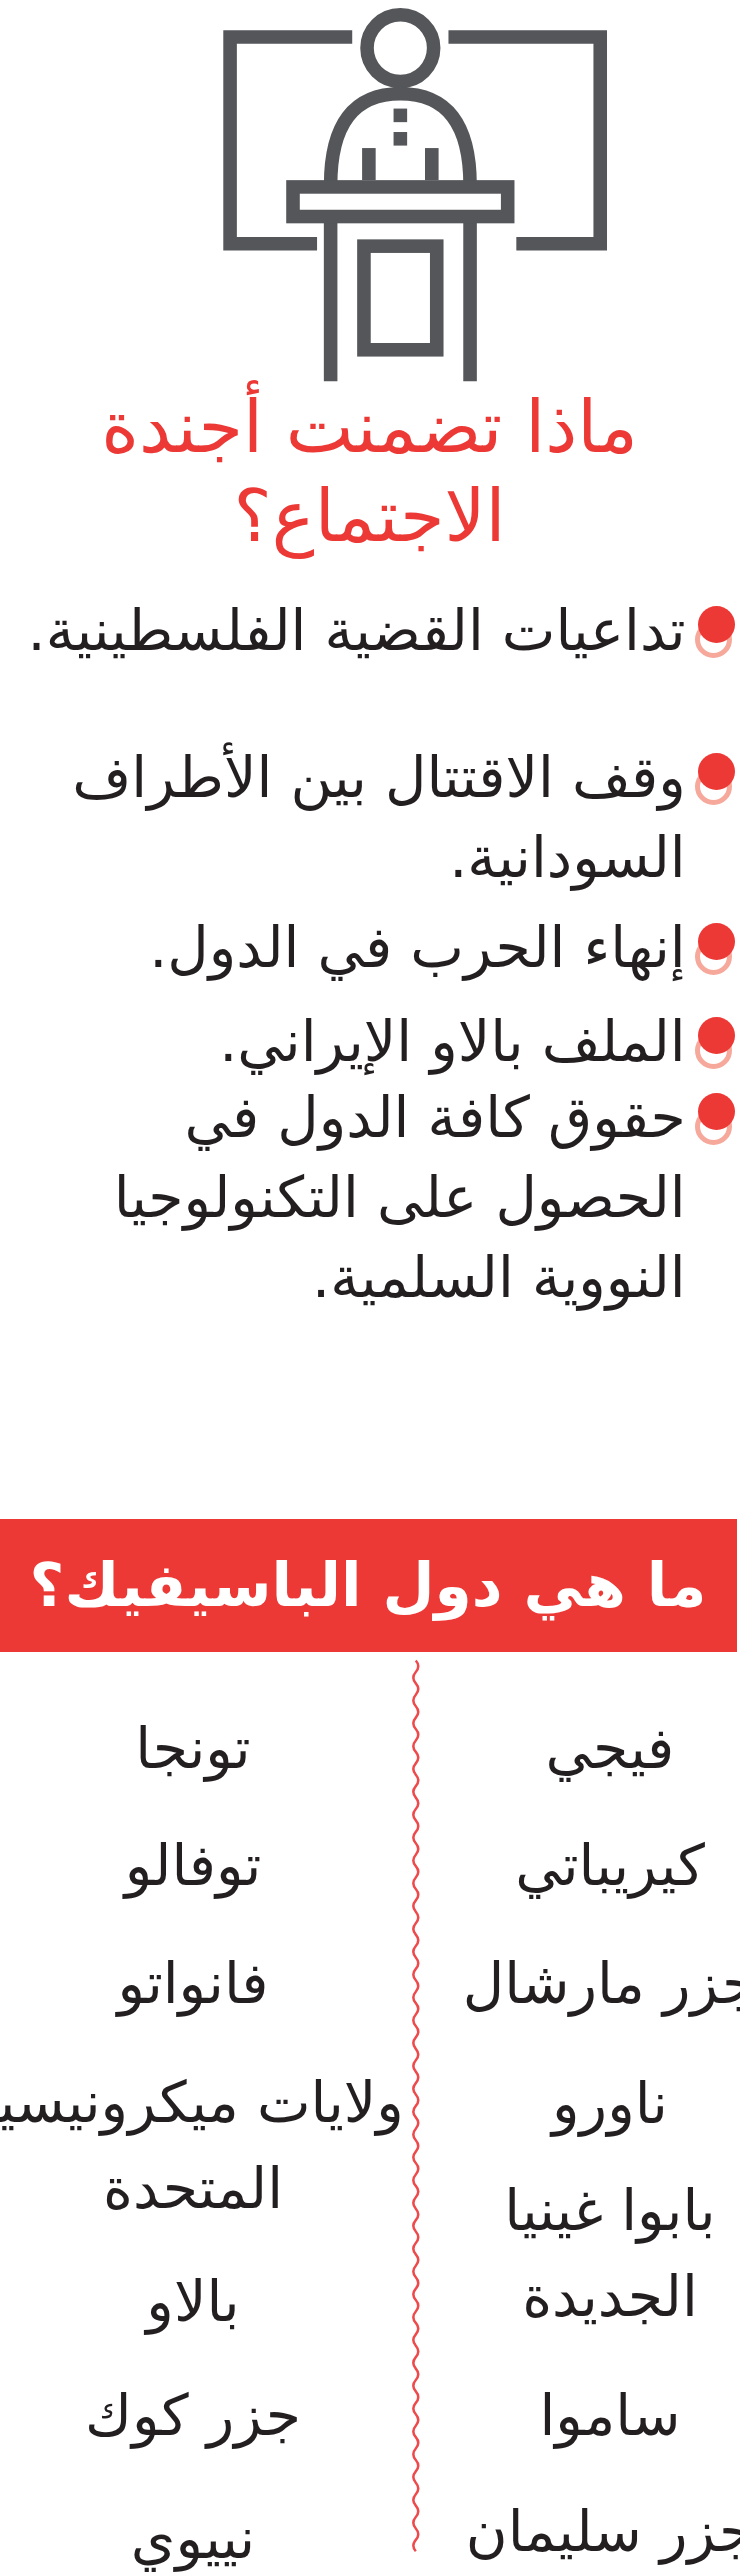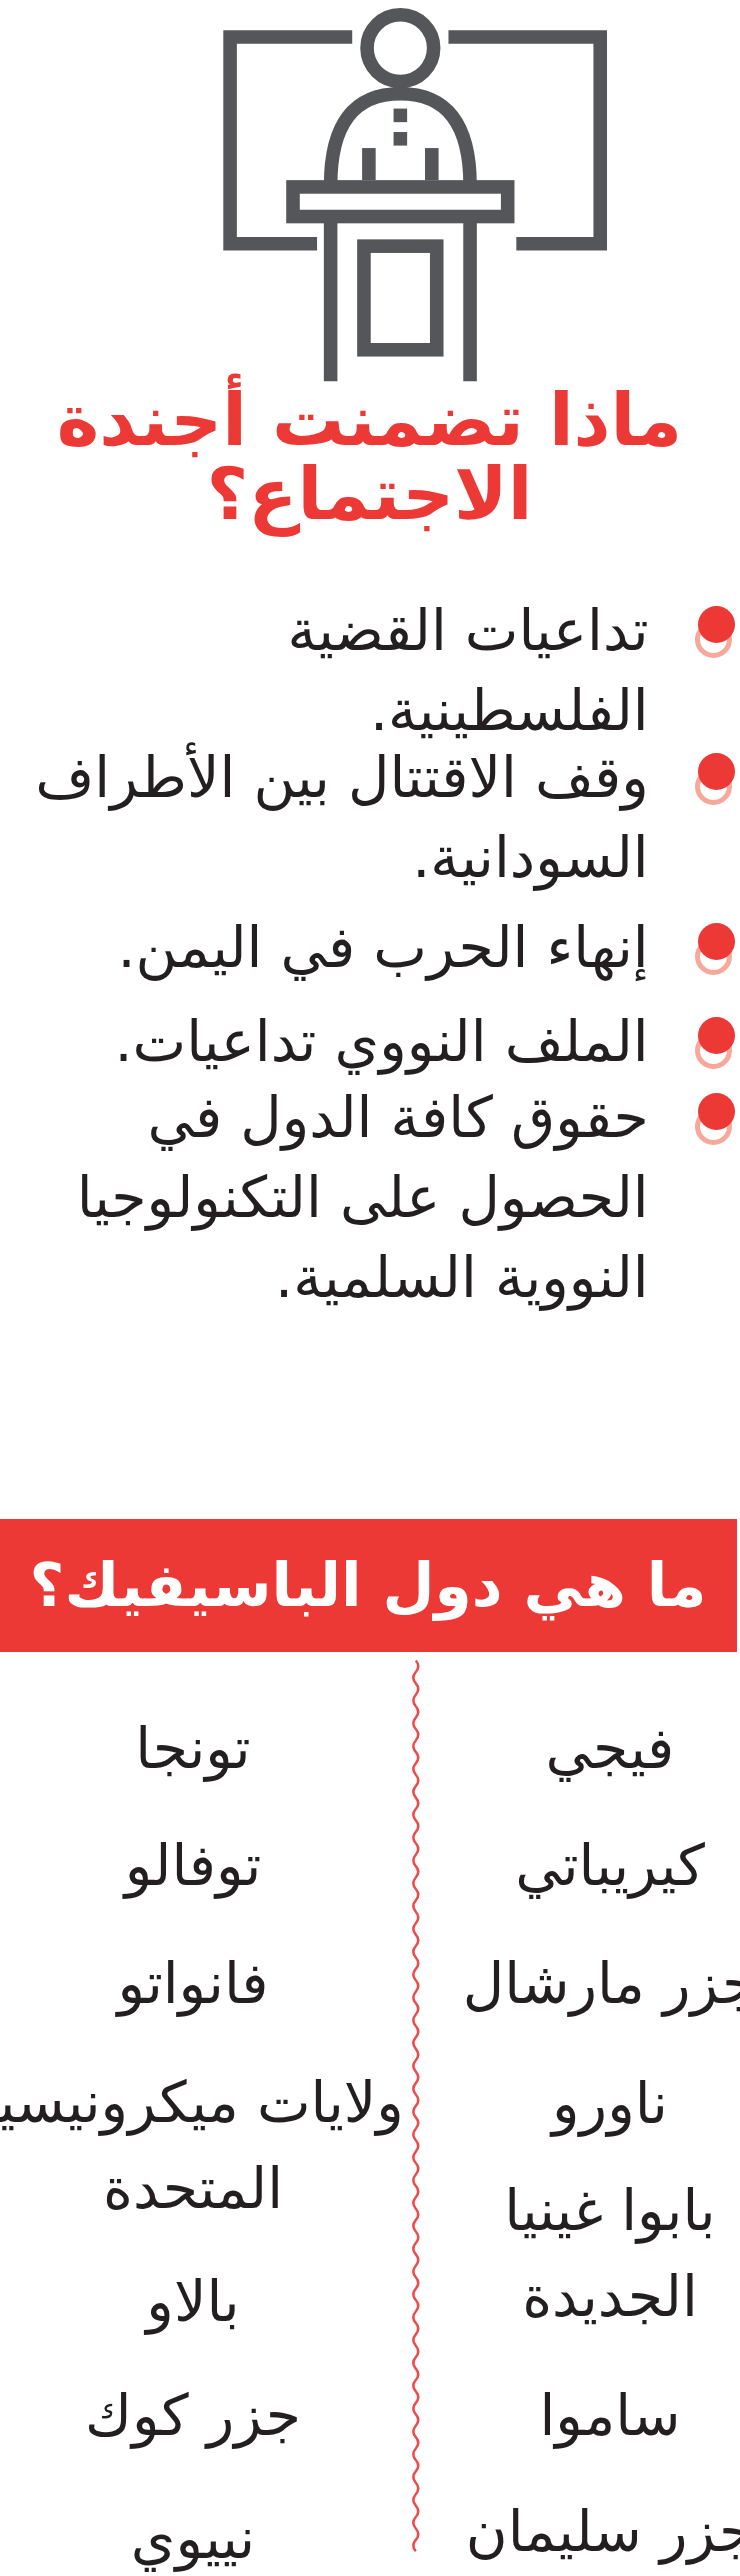--- a/index.html
+++ b/index.html
@@ -4,27 +4,27 @@
 <style>
   html,body{margin:0;padding:0;background:#ffffff;}
   #page{position:relative;width:741px;height:2576px;overflow:hidden;background:#ffffff;
         font-family:"DejaVu Sans",sans-serif;}
 
   
   #icon-wrap{position:absolute;left:0;top:0;width:741px;height:401px;}
 
   
   #main-title{position:absolute;left:0;top:383px;width:741px;text-align:center;
-              color:#EC3936;font-size:72px;font-weight:bold;line-height:74px;
+              color:#EC3936;font-size:72px;font-weight:normal;line-height:89px;
               direction:rtl;white-space:pre-line;}
 
   
   .agenda-item{position:absolute;left:0;right:4.3px;direction:rtl;}
   .agenda-text{font-size:57px;line-height:80px;color:#231F20;text-align:right;
-               direction:rtl;white-space:pre-line;margin-right:87px;}
+               direction:rtl;white-space:pre-line;margin-right:50px;}
   .bullet-marker{position:absolute;right:0;top:16px;width:41px;height:53px;}
   .bullet-dot{position:absolute;right:1.2px;top:0;width:37px;height:37px;border-radius:50%;
               background:#EC3936;z-index:2;}
   .bullet-ring{position:absolute;right:3.7px;top:15px;width:27px;height:27px;border-radius:50%;
                border:5.6px solid #F6A89B;z-index:1;background:transparent;}
 
   
   #pacific-banner{position:absolute;left:0;top:1519px;width:738px;height:133px;
                   background:#EC3936;}
   #pacific-banner-text{width:100%;height:100%;text-align:center;line-height:133px;
@@ -85,28 +85,28 @@
           <span class="bullet-ring"></span>
         </span>
       <div class="agenda-text">وقف الاقتتال بين الأطراف
 السودانية.</div>
     </div>
     <div class="agenda-item" style="top:907px">
       <span class="bullet-marker">
           <span class="bullet-dot"></span>
           <span class="bullet-ring"></span>
         </span>
-      <div class="agenda-text">إنهاء الحرب في اليمن.</div>
+      <div class="agenda-text">إنهاء الحرب في الدول.</div>
     </div>
     <div class="agenda-item" style="top:1001px">
       <span class="bullet-marker">
           <span class="bullet-dot"></span>
           <span class="bullet-ring"></span>
         </span>
-      <div class="agenda-text">الملف النووي تداعيات.</div>
+      <div class="agenda-text">الملف بالاو الإيراني.</div>
     </div>
     <div class="agenda-item" style="top:1077px">
       <span class="bullet-marker">
           <span class="bullet-dot"></span>
           <span class="bullet-ring"></span>
         </span>
       <div class="agenda-text">حقوق كافة الدول في
 الحصول على التكنولوجيا
 النووية السلمية.</div>
     </div>

